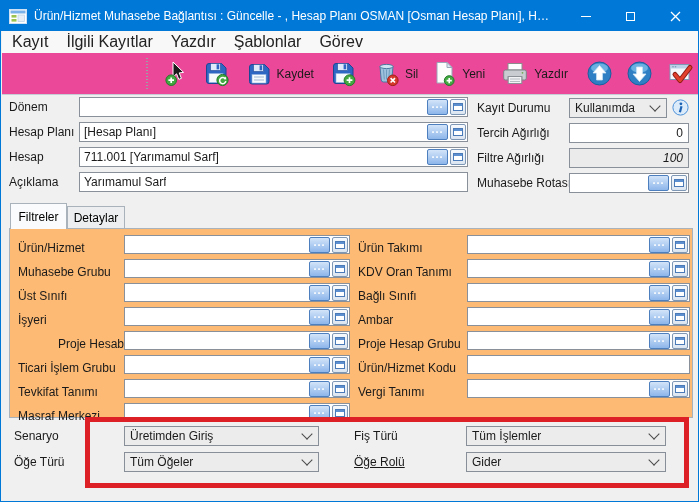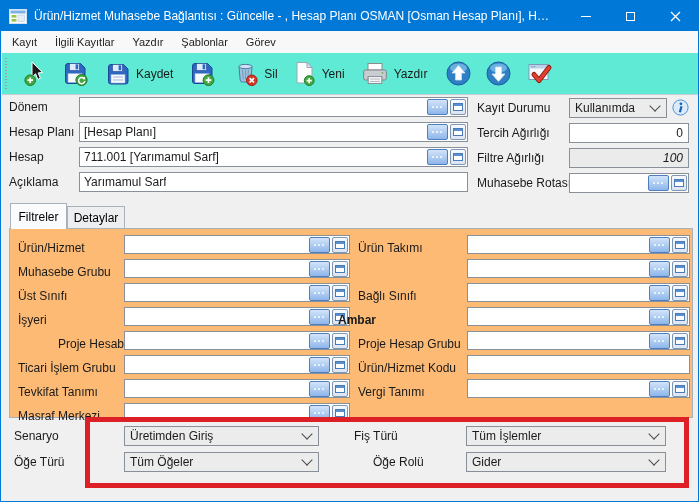--- a/index.html
+++ b/index.html
@@ -6,25 +6,25 @@
   #win{position:relative;width:699px;height:502px;background:#f0f0f0;border:1px solid #0078d7;box-sizing:border-box;overflow:hidden;}
   
   #titlebar{position:absolute;left:0;top:0;width:100%;height:30px;background:#0078d7;display:flex;align-items:center;}
   #title-icon{margin-left:8px;flex:0 0 auto;}
   #title-text{color:#fff;font-size:12px;margin-left:7px;white-space:nowrap;overflow:hidden;text-overflow:ellipsis;max-width:520px;}
   #wcontrols{position:absolute;right:0;top:0;height:30px;display:flex;}
   .wbtn{width:45px;height:30px;display:flex;align-items:center;justify-content:center;}
   .glyph-min{width:10px;height:1px;background:#fff;}
   .glyph-max{width:9px;height:9px;border:1px solid #fff;box-sizing:border-box;}
   
-  #menubar{position:absolute;left:1px;top:30px;width:697px;height:22px;background:#f8f8f8;display:flex;align-items:center;font-size:11px;color:#222;}
+  #menubar{position:absolute;left:1px;top:30px;width:697px;height:22px;background:#f8f8f8;display:flex;align-items:center;font-size:16px;color:#222;}
   .menu-item{padding:0 9px;height:100%;display:flex;align-items:center;}
   .menu-item:first-child{padding-left:10px;}
   
-  #toolbar{position:absolute;left:1px;top:52px;width:697px;height:41px;background:#5eead4;border-bottom:1px solid #c6cdd4;display:flex;align-items:center;}
+  #toolbar{position:absolute;left:1px;top:52px;width:697px;height:41px;background:#ec4899;border-bottom:1px solid #c6cdd4;display:flex;align-items:center;justify-content:flex-end;}
   #grip{width:2px;height:32px;margin-left:3px;background:repeating-linear-gradient(#9aa0a6 0 1px,transparent 1px 3px);}
   .tbtn{display:flex;align-items:center;height:36px;padding:0 2px;}
   .tlbl{font-size:12px;color:#1a1a1a;margin-left:5px;}
   .tbtn svg{display:block;}
   
   .lbl{position:absolute;font-size:12px;color:#1a1a1a;height:20px;display:flex;align-items:center;}
   .field{position:absolute;height:20px;background:#fff;border:1px solid #8a9099;box-sizing:border-box;display:flex;align-items:center;font-size:12px;color:#1a1a1a;padding-left:4px;}
   .field.ro{background:#ebebeb;font-style:italic;}
   .field.num{justify-content:flex-end;padding-right:5px;}
   .fval{white-space:nowrap;overflow:hidden;}
@@ -335,40 +335,41 @@
     <span class="lbl" style="left:348px;top:9px;">Ürün Takımı</span>
     <div class="field" style="left:457px;top:6px;width:223px;">
       <span class="fval"></span>
       <span class="btn-dots">
           <span>...</span>
         </span>
       <span class="btn-win">
           <span class="winglyph"></span>
         </span>
     </div>
+    <span class="lbl" style="left:348px;top:33px;">KDV Oran Tanımı</span>
     <div class="field" style="left:457px;top:30px;width:223px;">
       <span class="fval"></span>
       <span class="btn-dots">
           <span>...</span>
         </span>
       <span class="btn-win">
           <span class="winglyph"></span>
         </span>
     </div>
     <span class="lbl" style="left:348px;top:57px;">Bağlı Sınıfı</span>
     <div class="field" style="left:457px;top:54px;width:223px;">
       <span class="fval"></span>
       <span class="btn-dots">
           <span>...</span>
         </span>
       <span class="btn-win">
           <span class="winglyph"></span>
         </span>
     </div>
-    <span class="lbl" style="left:328px;top:81px;font-weight:bold;">Ambar</span>
+    <span class="lbl" style="left:348px;top:81px;">Ambar</span>
     <div class="field" style="left:457px;top:78px;width:223px;">
       <span class="fval"></span>
       <span class="btn-dots">
           <span>...</span>
         </span>
       <span class="btn-win">
           <span class="winglyph"></span>
         </span>
     </div>
     <span class="lbl" style="left:348px;top:105px;">Proje Hesap Grubu</span>
@@ -406,21 +407,21 @@
   <div class="combo z5" style="left:465px;top:425px;width:200px;">
     <span class="fval">Tüm İşlemler</span>
     <span class="chev"></span>
   </div>
 
   <span class="lbl z5" style="left:13px;top:451px;">Öğe Türü</span>
   <div class="combo z5" style="left:123px;top:451px;width:195px;">
     <span class="fval">Tüm Öğeler</span>
     <span class="chev"></span>
   </div>
-  <span class="lbl z5" style="left:372px;top:451px;">Öğe Rolü</span>
+  <span class="lbl z5" style="left:353px;top:451px;text-decoration:underline;">Öğe Rolü</span>
   <div class="combo z5" style="left:465px;top:451px;width:200px;">
     <span class="fval">Gider</span>
     <span class="chev"></span>
   </div>
 
   <div id="highlight-rect"></div>
 
 </div>
 
 </body></html>

